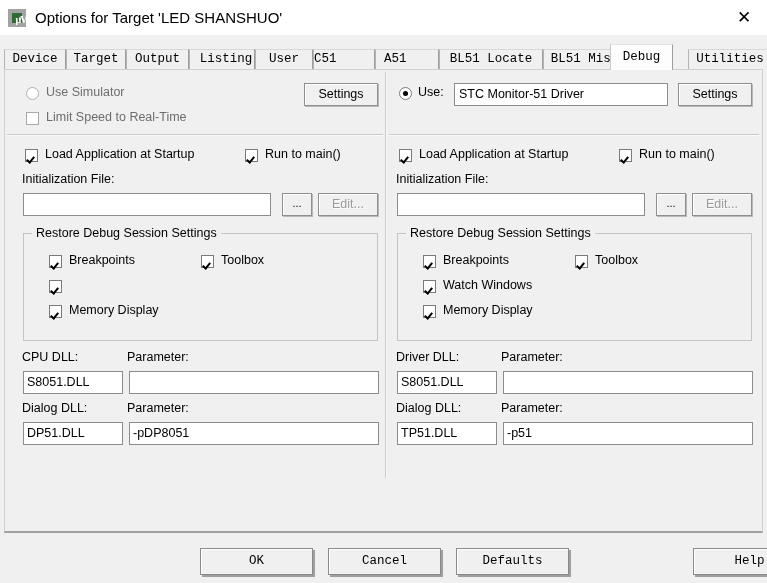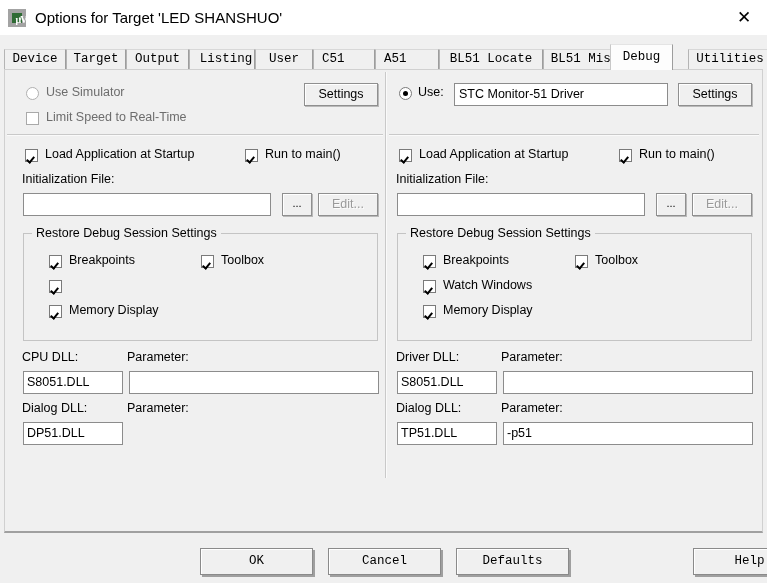--- a/index.html
+++ b/index.html
@@ -251,21 +251,21 @@
   <div class="title-text">Options for Target 'LED SHANSHUO'</div>
   <div class="close-btn">✕</div>
 </div>
 
 <div class="tabstrip">
   <div class="tab" style="left:4px;   width:62px;">Device</div>
   <div class="tab" style="left:66px;  width:60px;margin-top:44px;">Target</div>
   <div class="tab" style="left:126px; width:63px;">Output</div>
   <div class="tab" style="left:189px; width:66px;padding-left:8px;">Listing</div>
   <div class="tab" style="left:255px; width:58px;">User</div>
-  <div class="tab" style="left:313px; width:62px; text-align:left; padding-left:8px;">C51</div>
+  <div class="tab" style="left:313px; width:62px; text-align:left; padding-left:0;">C51</div>
   <div class="tab" style="left:375px; width:64px; text-align:left; padding-left:8px;">A51</div>
   <div class="tab" style="left:439px; width:104px;">BL51 Locate</div>
   <div class="tab" style="left:543px; width:83px;">BL51 Misc</div>
   <div class="tab active" style="left:610px; width:63px;">Debug</div>
   <div class="tab" style="left:673px; width:84px;margin-left:15px;">Utilities</div>
 </div>
 
 <div class="panel">
 
   <div class="vdivider"></div>
@@ -301,20 +301,21 @@
   </div>
 
   <div class="lbl" style="left:17px; top:280px;">CPU DLL:</div>
   <div class="lbl" style="left:122px; top:280px;">Parameter:</div>
   <div class="field" style="left:18px; top:301px; width:100px; height:23px; line-height:21px;">S8051.DLL</div>
   <div class="field" style="left:124px; top:301px; width:250px; height:23px; line-height:21px;"></div>
 
   <div class="lbl" style="left:17px; top:331px;">Dialog DLL:</div>
   <div class="lbl" style="left:122px; top:331px;">Parameter:</div>
   <div class="field" style="left:18px; top:352px; width:100px; height:23px; line-height:21px;">DP51.DLL</div>
+  <div class="field" style="left:124px; top:352px; width:250px; height:23px; line-height:21px;">-pDP8051</div>
 
   <div class="radio sel" style="left:394px; top:17px;"></div>
   <div class="lbl" style="left:413px; top:15px;">Use:</div>
   <div class="combo" style="left:449px; top:13px; width:214px; height:23px; line-height:21px;">STC Monitor-51 Driver</div>
   <div class="btn" style="left:673px; top:13px; width:74px; height:23px; line-height:21px;">Settings</div>
 
   <div class="chk checked" style="left:394px; top:79px;"></div>
   <div class="lbl" style="left:414px; top:77px;">Load Application at Startup</div>
   <div class="chk checked" style="left:614px; top:79px;"></div>
   <div class="lbl" style="left:634px; top:77px;">Run to main()</div>

